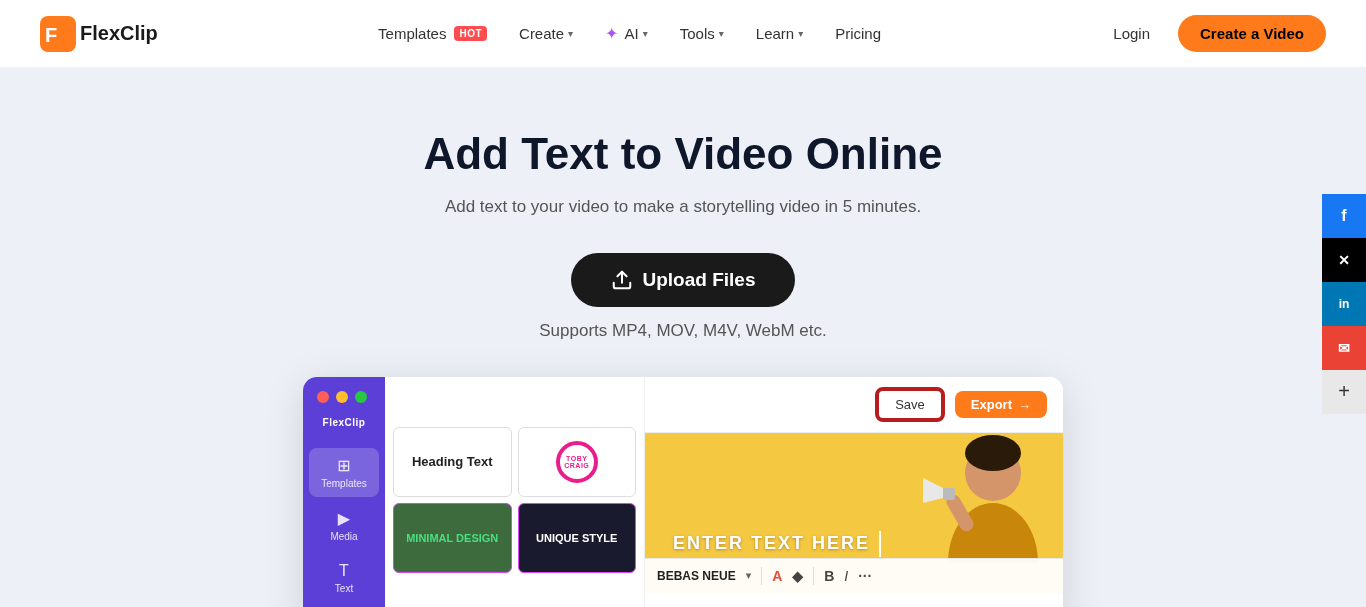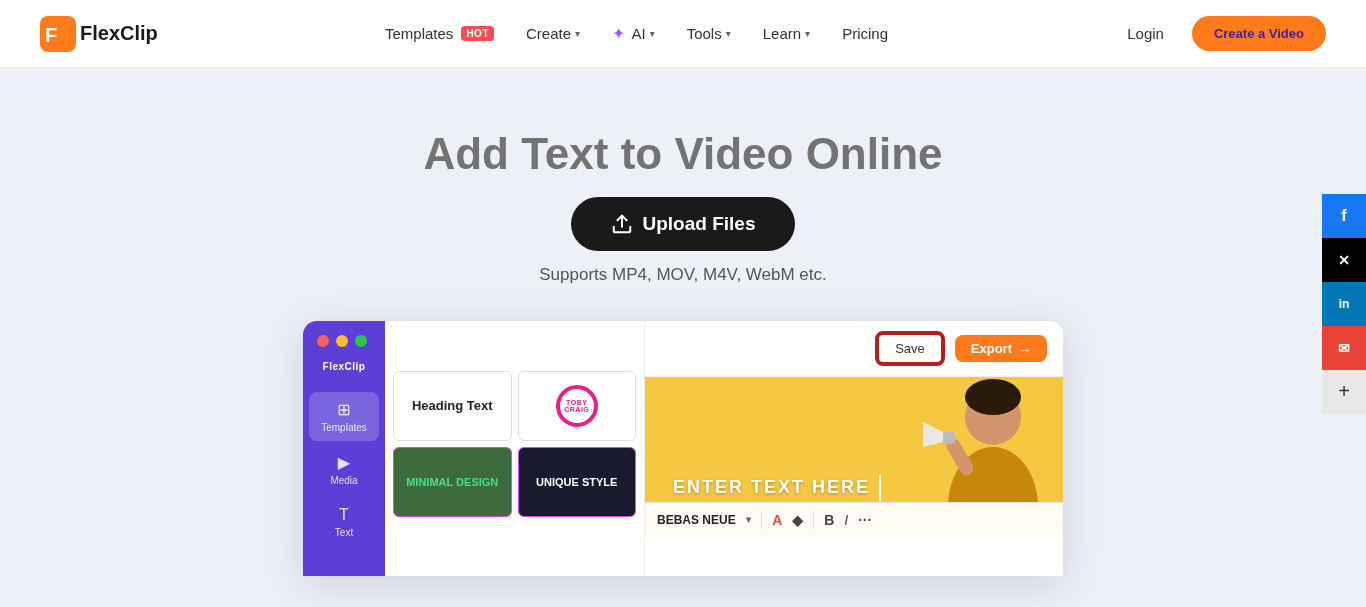--- a/index.html
+++ b/index.html
@@ -24,32 +24,32 @@
       padding: 2px 5px; border-radius: 4px; margin-left: 4px; letter-spacing: 0.5px;
     }
     .ai-star { color: #a855f7; font-size: 16px; margin-right: 2px; }
     .chevron { font-size: 10px; color: #666; }
     .nav-right { display: flex; align-items: center; gap: 16px; }
     .login-btn {
       font-size: 15px; color: #333; background: none; border: none;
       cursor: pointer; padding: 8px 12px;
     }
     .create-btn {
-      background: #ff7a1a; color: #4c1d95; border: none; border-radius: 24px;
-      padding: 10px 22px; font-size: 13px; font-weight: 600; cursor: pointer;
+      background: #ff7a1a; color: #000000; border: none; border-radius: 24px;
+      padding: 10px 22px; font-size: 15px; font-weight: 600; cursor: pointer;
       white-space: nowrap;
     }
 
     
     .hero {
       background: #eef0f8; text-align: center;
       padding: 60px 20px 0; min-height: 539px; position: relative; overflow: hidden;
     }
     .hero h1 {
-      font-size: 44px; font-weight: 800; color: #737373; margin-bottom: 16px; line-height: 1.2;
+      font-size: 44px; font-weight: 800; color: #0f172a; margin-bottom: 16px; line-height: 1.2;
     }
     .hero p {
       font-size: 17px; color: #555; margin-bottom: 36px;
     }
     .upload-btn {
       display: inline-flex; align-items: center; gap: 10px;
       background: #1a1a1a; color: #fff; border: none; border-radius: 32px;
       padding: 16px 40px; font-size: 19px; font-weight: 600; cursor: pointer;
       margin-bottom: 14px;
     }
@@ -205,20 +205,21 @@
   </div>
 
   <div class="nav-right">
     <button class="login-btn">Login</button>
     <button class="create-btn">Create a Video</button>
   </div>
 </nav>
 
 <section class="hero">
   <h1>Add Text to Video Online</h1>
+  <p>Add text to your video to make a storytelling video in 5 minutes.</p>
   <div>
     <button class="upload-btn">
       <svg class="upload-icon-svg" viewBox="0 0 24 24" fill="none" stroke="white" stroke-width="2.2" stroke-linecap="round" stroke-linejoin="round">
         <path d="M21 15v4a2 2 0 01-2 2H5a2 2 0 01-2-2v-4"></path>
         <polyline points="17 8 12 3 7 8"></polyline>
         <line x1="12" y1="3" x2="12" y2="15"></line>
       </svg>
       <span>Upload Files</span>
     </button>
   </div>

